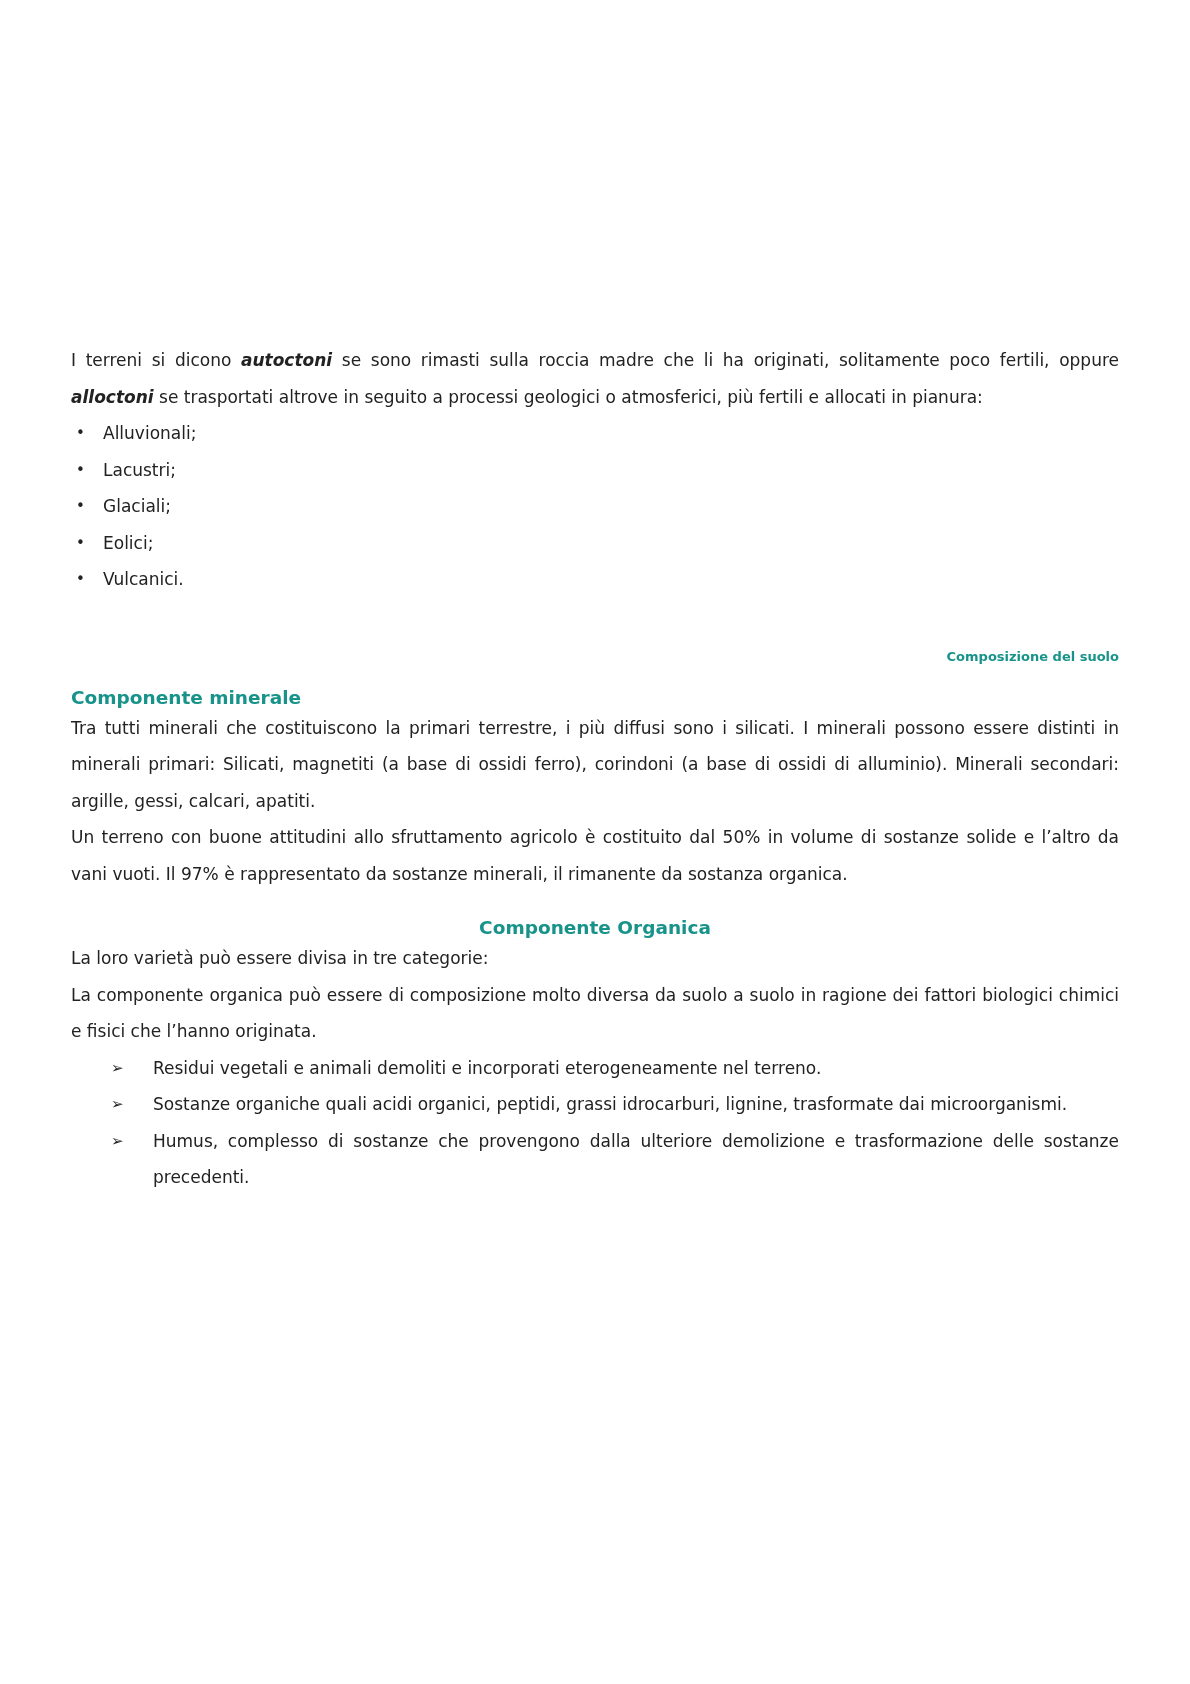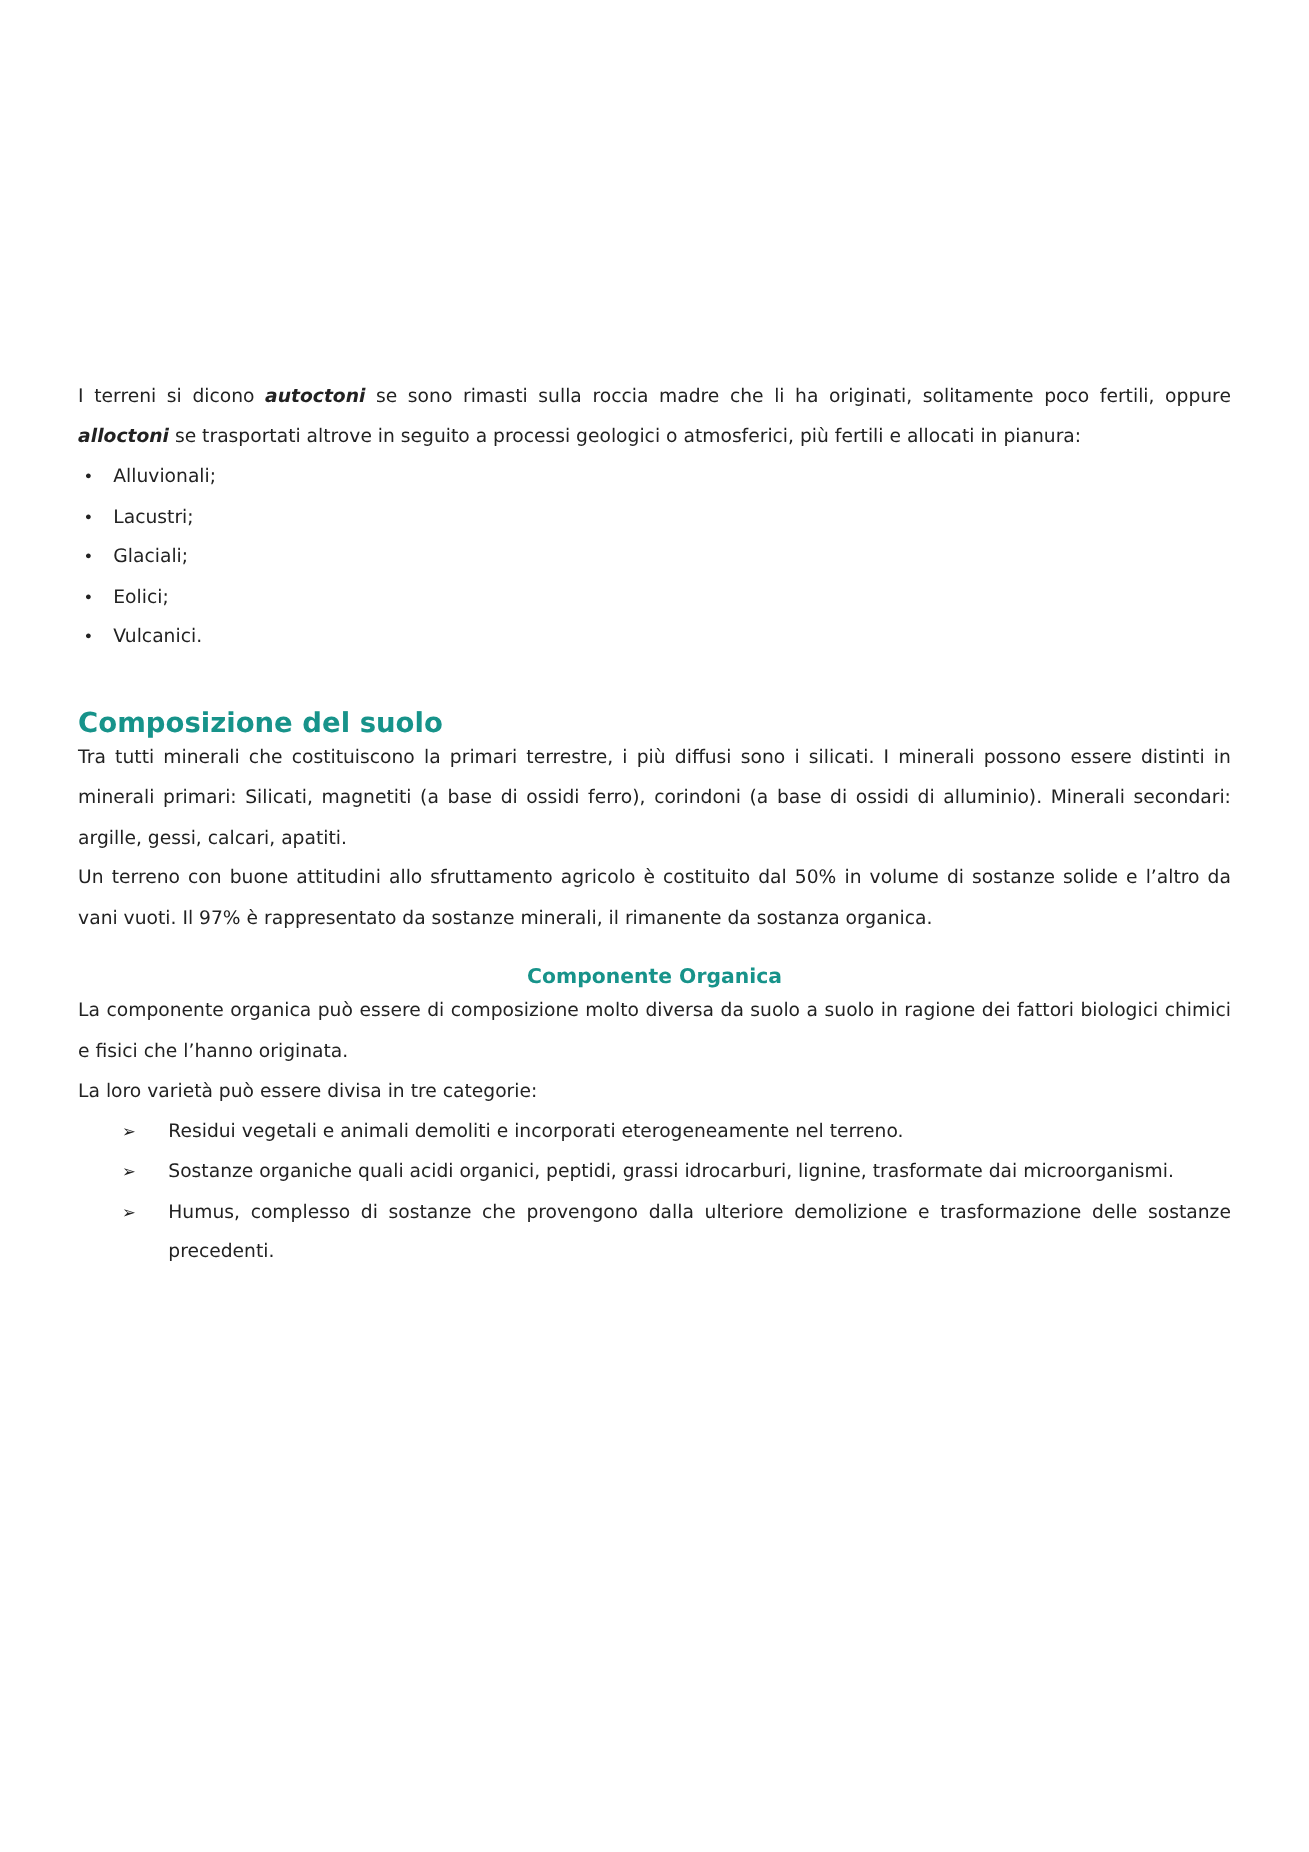--- a/index.html
+++ b/index.html
@@ -39,23 +39,23 @@
     padding-left:32px;
   }
   ul.dot-list .marker{
     position:absolute;
     left:5px;
     top:0;
     font-size:15px;
   }
   h1.main-heading{
     margin:45px 0 0 0;
-    text-align:left;
+    text-align:right;
     color:var(--teal);
-    font-size:25px;
+    font-size:13px;
     line-height:28px;
     font-weight:bold;
   }
   h2.sub-heading{
     margin:15px 0 0 0;
     color:var(--teal);
     font-size:18.5px;
     line-height:24px;
     font-weight:bold;
   }
@@ -108,31 +108,32 @@
       <span>Eolici;</span>
     </li>
     <li>
       <span class="marker">•</span>
       <span>Vulcanici.</span>
     </li>
   </ul>
 
   <h1 class="main-heading">Composizione del suolo</h1>
 
+  <h2 class="sub-heading">Componente minerale</h2>
 
 
   <p class="body"><span>Tra tutti minerali che costituiscono la primari terrestre, i più diffusi sono i silicati. I minerali possono essere distinti in </span><span class="b">minerali primari</span><span>: Silicati, magnetiti (a base di ossidi ferro), corindoni (a base di ossidi di alluminio). </span><span class="b">Minerali secondari</span><span>: argille, gessi, calcari, apatiti.</span></p>
 
   <p class="body">Un terreno con buone attitudini allo sfruttamento agricolo è costituito dal 50% in volume di sostanze solide e l’altro da vani vuoti. Il 97% è rappresentato da sostanze minerali, il rimanente da sostanza organica.</p>
 
   <h2 class="sub-heading second">Componente Organica</h2>
 
+  <p class="body">La loro varietà può essere divisa in tre categorie:</p>
+
   <p class="body">La componente organica può essere di composizione molto diversa da suolo a suolo in ragione dei fattori biologici chimici e fisici che l’hanno originata.</p>
-
-  <p class="body">La loro varietà può essere divisa in tre categorie:</p>
 
   <ul class="arrow-list">
     <li>
       <span class="marker">➢</span>
       <span>Residui vegetali e animali demoliti e incorporati eterogeneamente nel terreno.</span>
     </li>
     <li>
       <span class="marker">➢</span>
       <span>Sostanze organiche quali acidi organici, peptidi, grassi idrocarburi, lignine, trasformate dai microorganismi.</span>
     </li>

